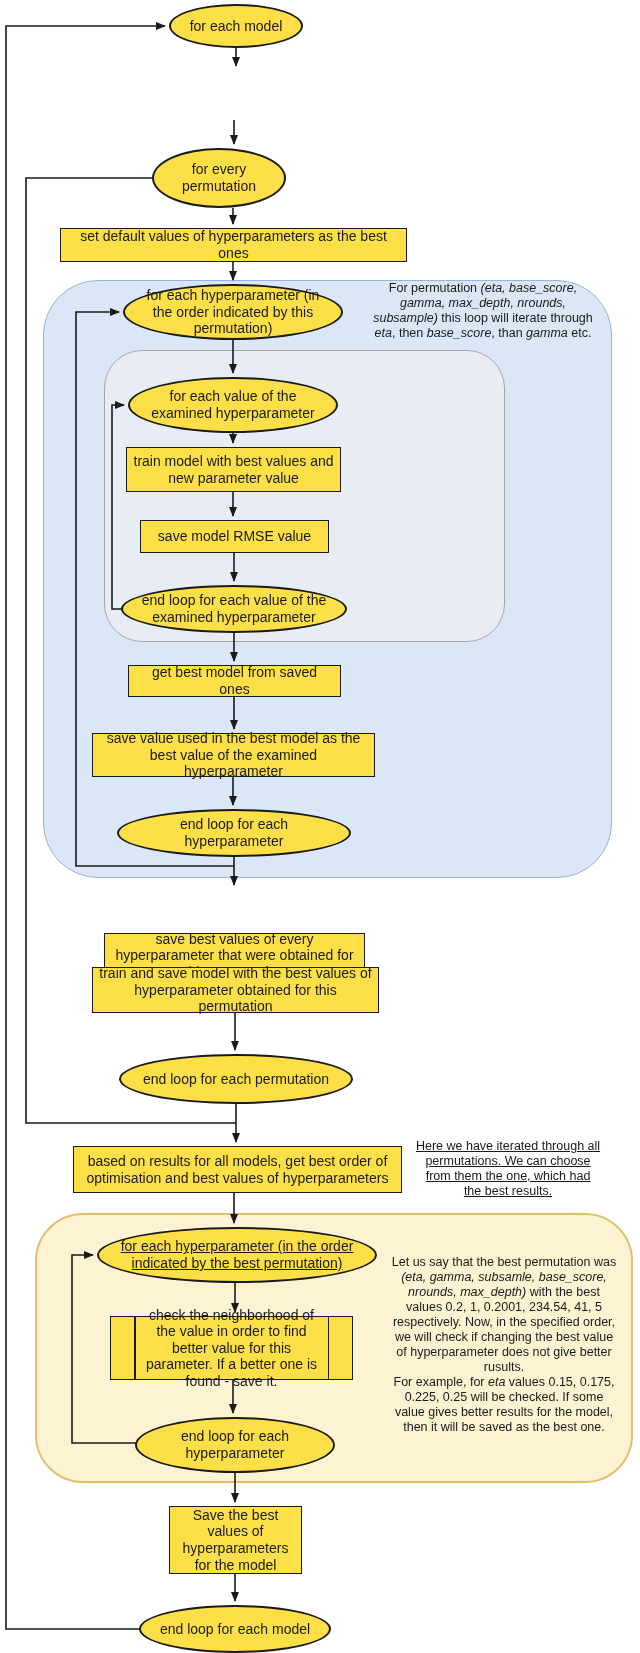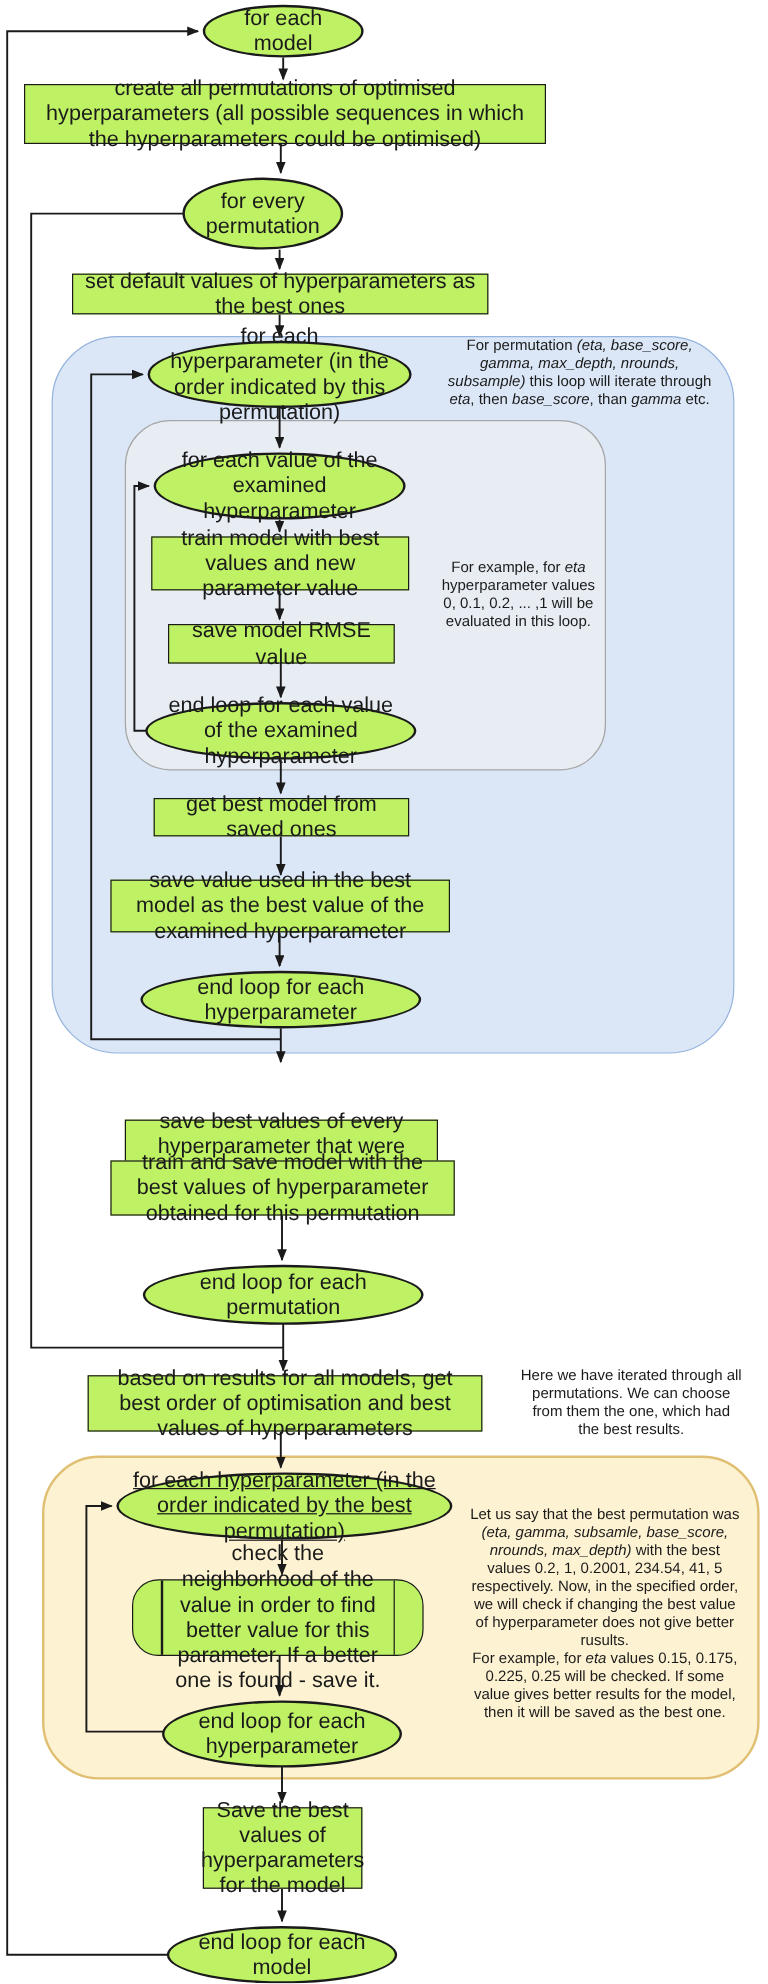--- a/index.html
+++ b/index.html
@@ -3,27 +3,27 @@
 <meta charset="utf-8">
 <style>
   html,body{margin:0;padding:0;background:#ffffff;}
   .canvas{
     position:relative;width:640px;height:1653px;background:#ffffff;
     font-family:"Liberation Sans", sans-serif;color:#1a1a1a;overflow:hidden;
   }
   .region{position:absolute;box-sizing:border-box;}
   .lines-svg{position:absolute;left:0;top:0;z-index:2;pointer-events:none;}
   .node{
-    position:absolute;box-sizing:border-box;z-index:3;background:#bef264;
+    position:absolute;box-sizing:border-box;z-index:3;background:#fde047;
     display:flex;align-items:center;justify-content:center;text-align:center;
-    font-size:18px;line-height:1.18;
+    font-size:14px;line-height:1.18;
   }
   .rect{border:1.5px solid #1a1a1a;padding:2px 6px;}
   .ellipse{border:2px solid #1a1a1a;border-radius:50%;padding:2px 10px;}
-  .predef{padding:2px 28px;border-radius:22px;}
+  .predef{padding:2px 28px;}
   .inner-bar{position:absolute;top:0;bottom:0;width:1.5px;background:#1a1a1a;}
   .inner-bar.left{left:23px;}
   .inner-bar.right{right:23px;}
   .annot{
     position:absolute;z-index:3;text-align:center;font-size:12.5px;line-height:1.2;
   }
   .annot div{white-space:nowrap;}
 </style>
 </head>
 <body>
@@ -72,23 +72,20 @@
       <polyline points="136,1443 72,1443 72,1255 93,1255" marker-end="url(#ah)"></polyline>
 
       <polyline points="140,1629 6,1629 6,26 165,26" marker-end="url(#ah)"></polyline>
     </g>
   </svg>
 
   <div class="node ellipse" style="left:169px;top:4px;width:134px;height:44px;">
     <span>for each model</span>
   </div>
 
-  <div class="node rect" style="left:20px;top:70px;width:435px;height:50px;">
-    <span>create all permutations of optimised hyperparameters (all possible sequences in which the hyperparameters could be optimised)</span>
-  </div>
 
   <div class="node ellipse" style="left:152px;top:148px;width:134px;height:60px;justify-content:center;">
     <span>for every permutation</span>
   </div>
 
   <div class="node rect" style="left:60px;top:228px;width:347px;height:34px;">
     <span>set default values of hyperparameters as the best ones</span>
   </div>
 
   <div class="node ellipse" style="left:123px;top:284px;width:220px;height:56px;">
@@ -161,28 +158,22 @@
     <span>end loop for each model</span>
   </div>
 
   <div class="annot" style="left:352px;top:281px;width:262px;">
       <div><span>For permutation </span><i>(eta, base_score,</i></div>
       <div><i>gamma, max_depth, nrounds,</i></div>
       <div><i>subsample)</i><span> this loop will iterate through</span></div>
       <div><i>eta</i><span>, then </span><i>base_score</i><span>, than </span><i>gamma</i><span> etc.</span></div>
     </div>
 
-  <div class="annot" style="left:352px;top:466px;width:160px;">
-      <div><span>For example, for </span><i>eta</i></div>
-      <div><span>hyperparameter values</span></div>
-      <div><span>0, 0.1, 0.2, ... ,1 will be</span></div>
-      <div><span>evaluated in this loop.</span></div>
-    </div>
 
-  <div class="annot" style="left:420px;top:1139px;width:212px;">
+  <div class="annot" style="left:402px;top:1139px;width:212px;text-decoration:underline;">
       <div><span>Here we have iterated through all</span></div>
       <div><span>permutations. We can choose</span></div>
       <div><span>from them the one, which had</span></div>
       <div><span>the best results.</span></div>
     </div>
 
   <div class="annot" style="left:378px;top:1255px;width:252px;">
       <div><span>Let us say that the best permutation was</span></div>
       <div><i>(eta, gamma, subsamle, base_score,</i></div>
       <div><i>nrounds, max_depth)</i><span> with the best</span></div>

